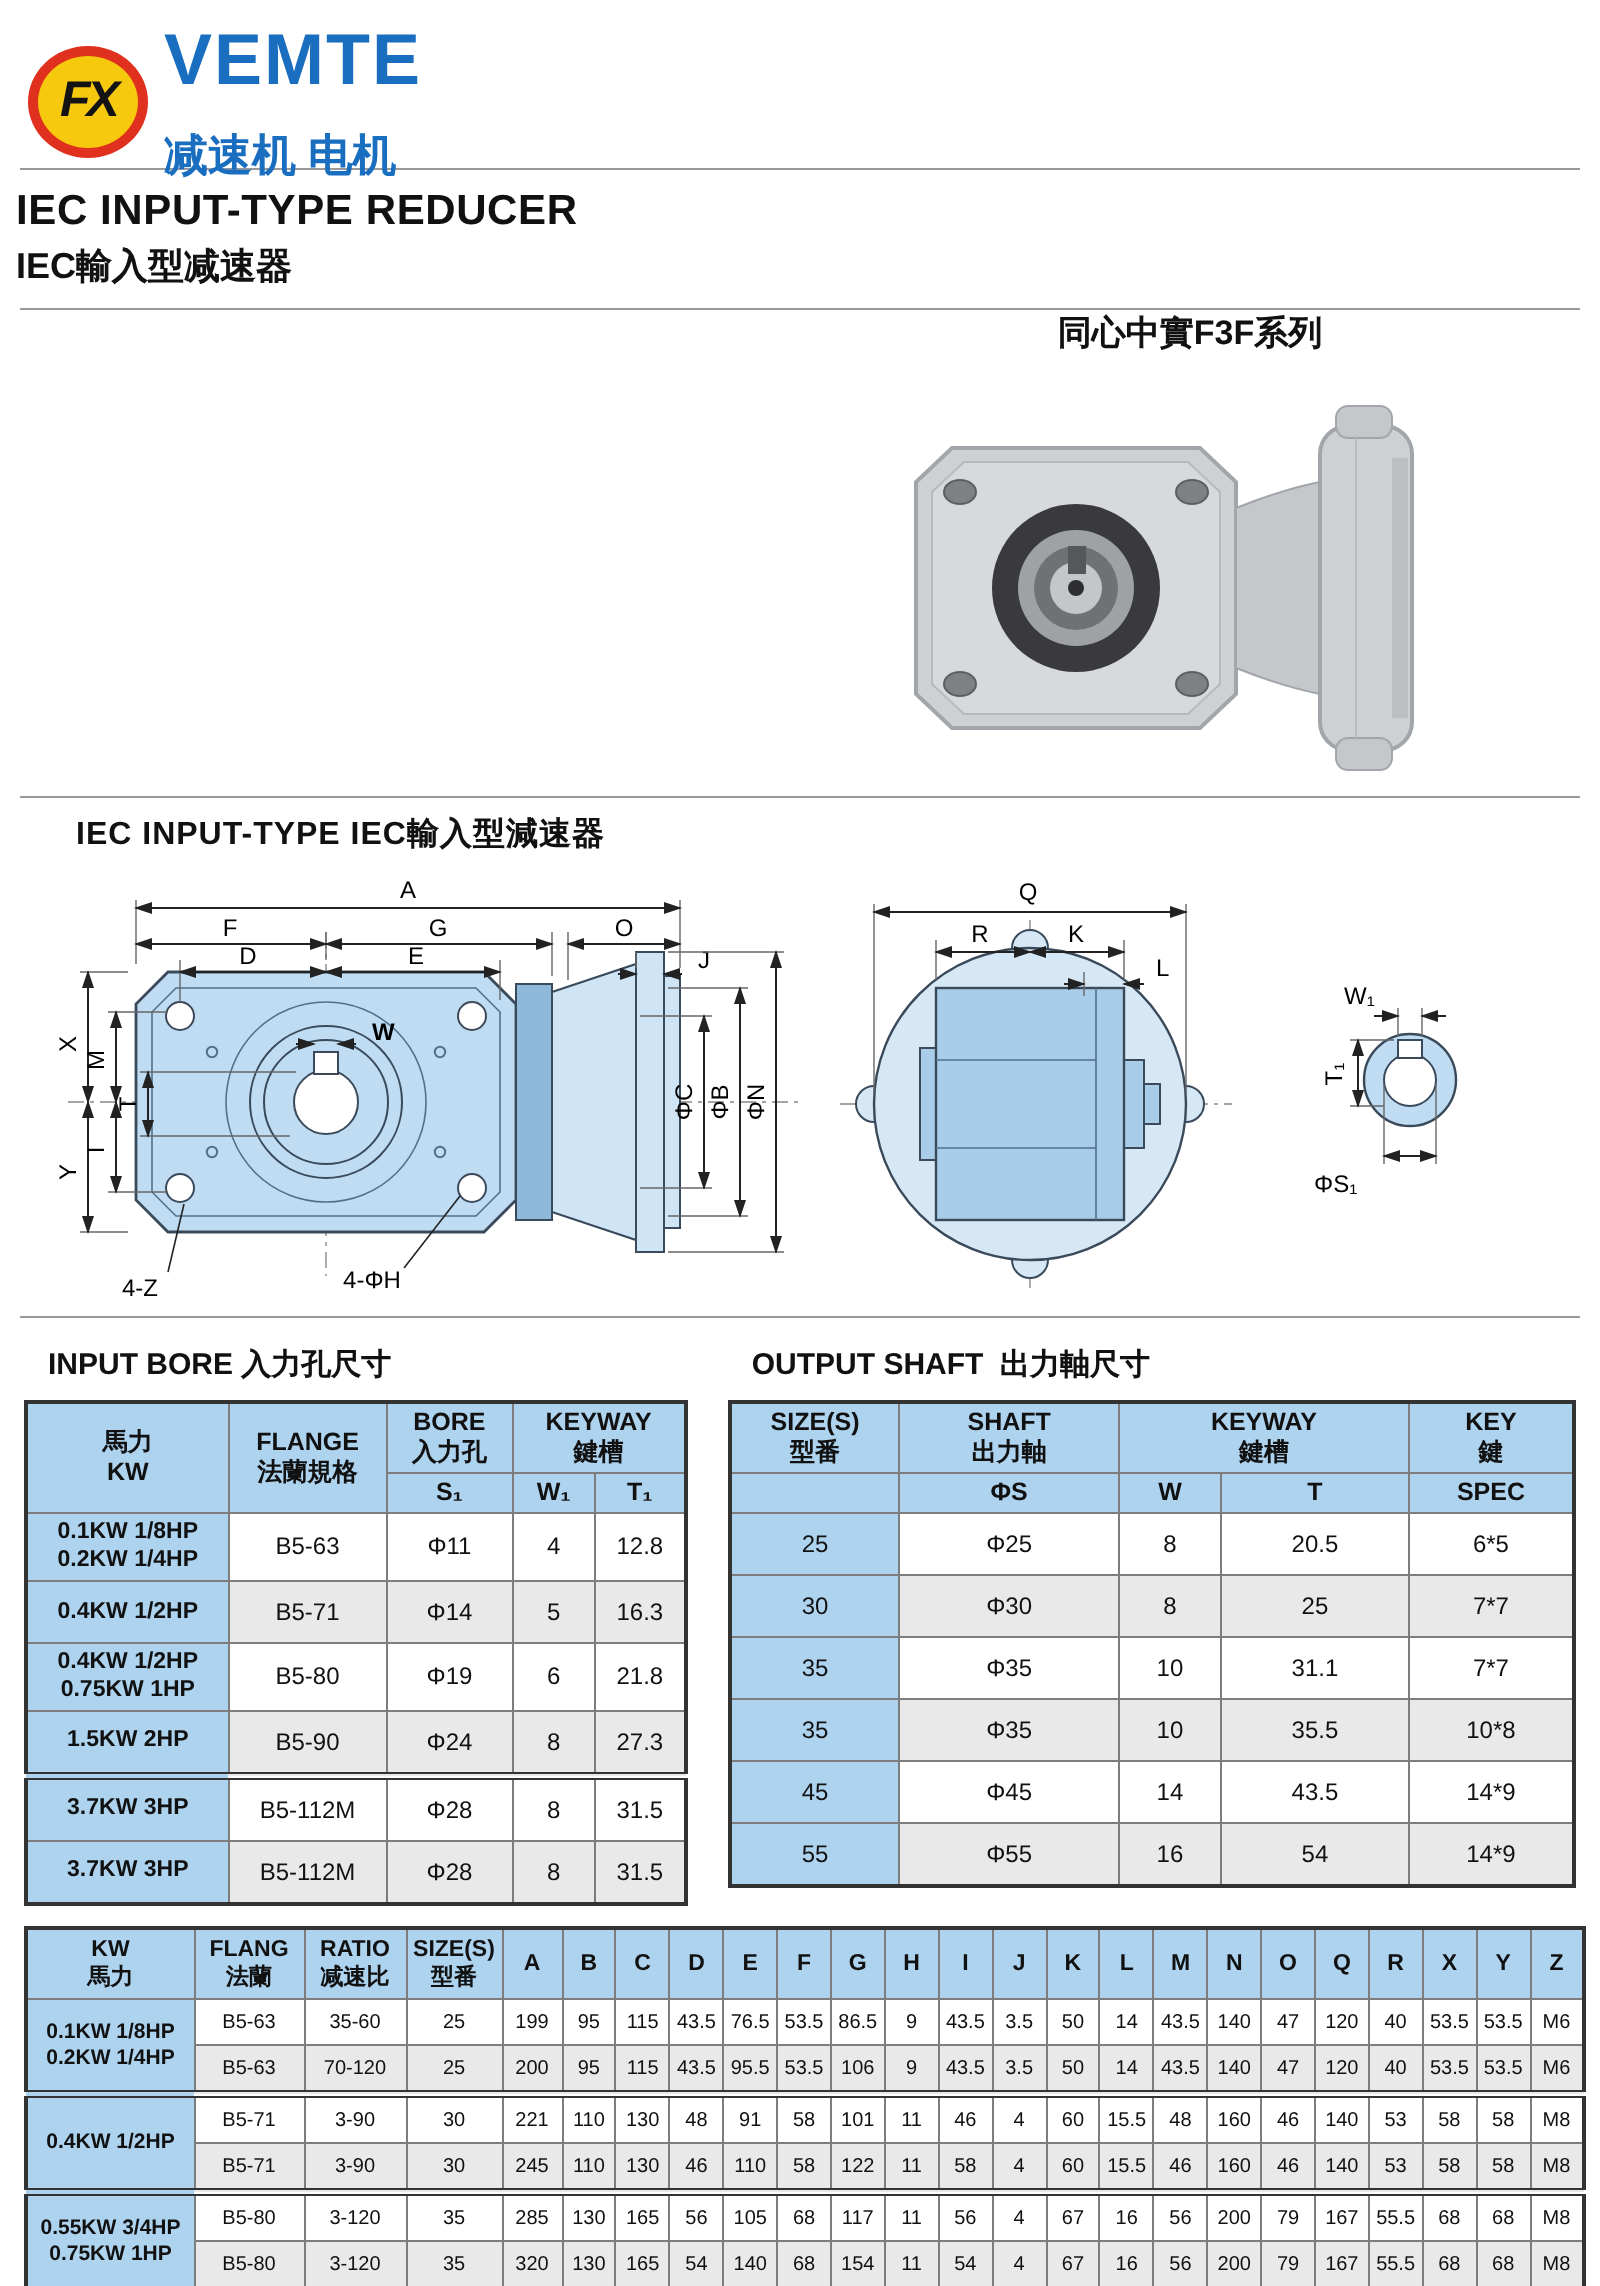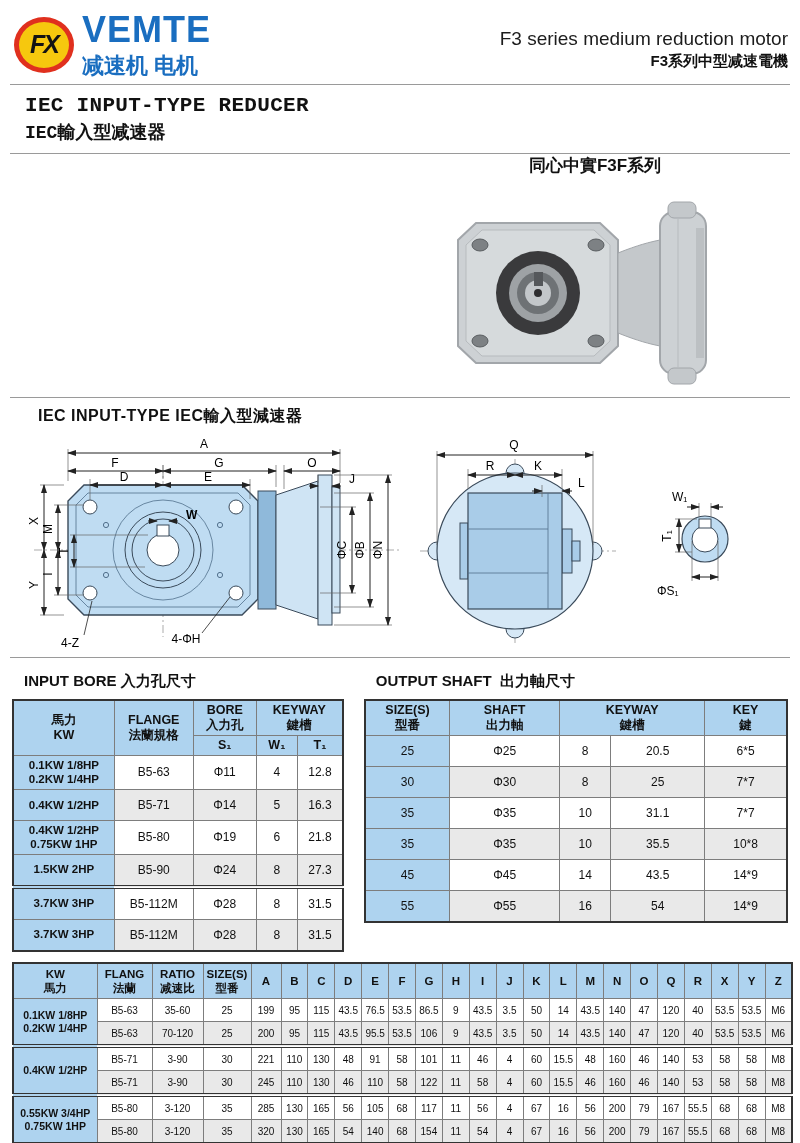--- a/index.html
+++ b/index.html
@@ -5,27 +5,27 @@
   html,body{margin:0;padding:0;background:#fff;}
   body{width:800px;height:1143px;font-family:"Liberation Sans",sans-serif;color:#111;overflow:hidden;}
   .page{position:relative;width:800px;height:1143px;background:#fff;}
   
   .hdr{display:flex;justify-content:space-between;align-items:flex-start;height:72px;padding:12px 12px 0 14px;}
   .logo{display:flex;align-items:center;gap:8px;}
   .logo-mark{width:60px;height:56px;border-radius:50%;background:#f6c80e;border:5px solid #e0301e;
     display:flex;align-items:center;justify-content:center;font-weight:bold;font-style:italic;
     font-size:25px;color:#131313;box-sizing:border-box;letter-spacing:-2px;}
   .brand-name{font-size:36px;font-weight:bold;color:#1a6ec0;letter-spacing:1px;line-height:1;}
-  .brand-sub{font-size:22px;font-weight:bold;color:#1a6ec0;line-height:1.05;margin-top:6px;}
+  .brand-sub{font-size:22px;font-weight:bold;color:#1a6ec0;line-height:1.05;margin-top:18px;}
   .hdr-titles{text-align:right;padding-top:16px;}
   .t-en{font-size:19px;color:#1c1c1c;}
   .t-zh{font-size:15px;font-weight:bold;margin-top:2px;}
   .rule{border:none;border-top:1.5px solid #9a9a9a;margin:0 10px;}
   
-  .intro{padding:9px 0 9px 25px;font-family:Liberation Mono, monospace;}
+  .intro{padding:9px 0 9px 8px;}
   .intro-en{font-size:21px;font-weight:bold;letter-spacing:.3px;}
   .intro-zh{font-size:18px;font-weight:bold;margin-top:3px;}
   
   .photo-sec{position:relative;height:243px;}
   .caption{position:absolute;top:0;left:450;left:450px;width:290px;text-align:center;
     font-size:17px;font-weight:bold;}
   .photo-svg{position:absolute;left:438px;top:44px;}
   
   .draw-title{font-size:16px;font-weight:bold;padding:8px 0 2px 38px;letter-spacing:.5px;}
   .draw-row{display:flex;align-items:flex-start;padding:0 4px 0 18px;height:228px;}
@@ -57,24 +57,20 @@
 
 <div class="page">
 
   <div class="hdr">
     <div class="logo">
       <div class="logo-mark">FX</div>
       <div>
         <div class="brand-name">VEMTE</div>
         <div class="brand-sub">减速机 电机</div>
       </div>
-    </div>
-    <div class="hdr-titles">
-      <div class="t-en">F3 series medium reduction motor</div>
-      <div class="t-zh">F3系列中型减速電機</div>
     </div>
   </div>
   <hr class="rule">
 
   <div class="intro">
     <div class="intro-en">IEC INPUT-TYPE REDUCER</div>
     <div class="intro-zh">IEC輸入型减速器</div>
   </div>
   <hr class="rule">
 
@@ -366,20 +362,27 @@
           <thead>
             <tr>
               <th>SIZE(S)
 型番</th>
               <th>SHAFT
 出力軸</th>
               <th colspan="2">KEYWAY
 鍵槽</th>
               <th>KEY
 鍵</th>
+            </tr>
+            <tr>
+              <th></th>
+              <th>ΦS</th>
+              <th>W</th>
+              <th>T</th>
+              <th>SPEC</th>
             </tr>
           </thead>
           <tbody id="os-body">
               <tr>
                 <td class="blue">25</td>
                 <td>Φ25</td>
                 <td>8</td>
                 <td>20.5</td>
                 <td>6*5</td>
               </tr>

